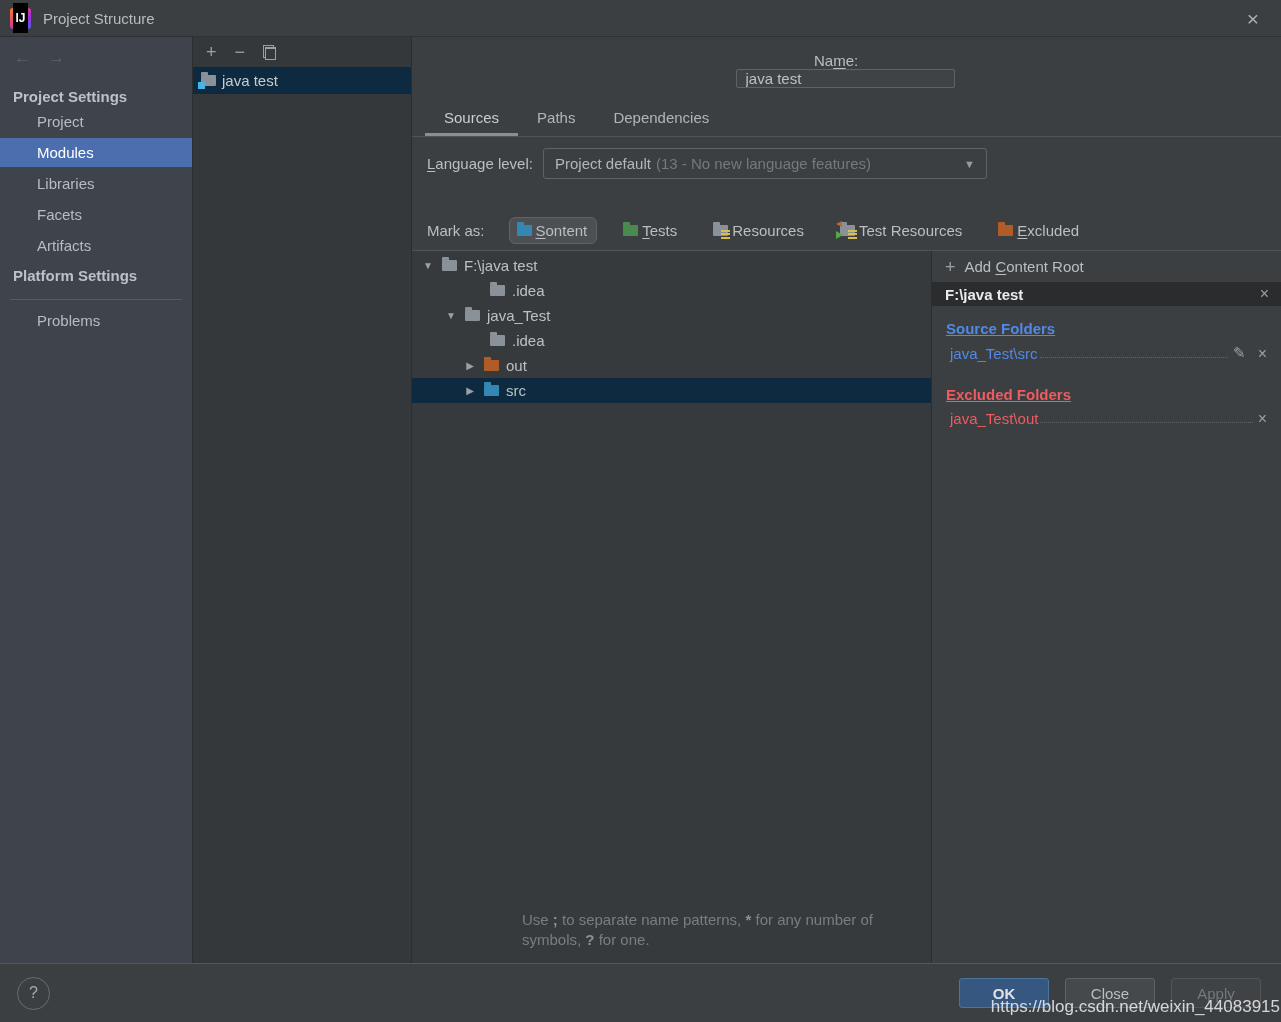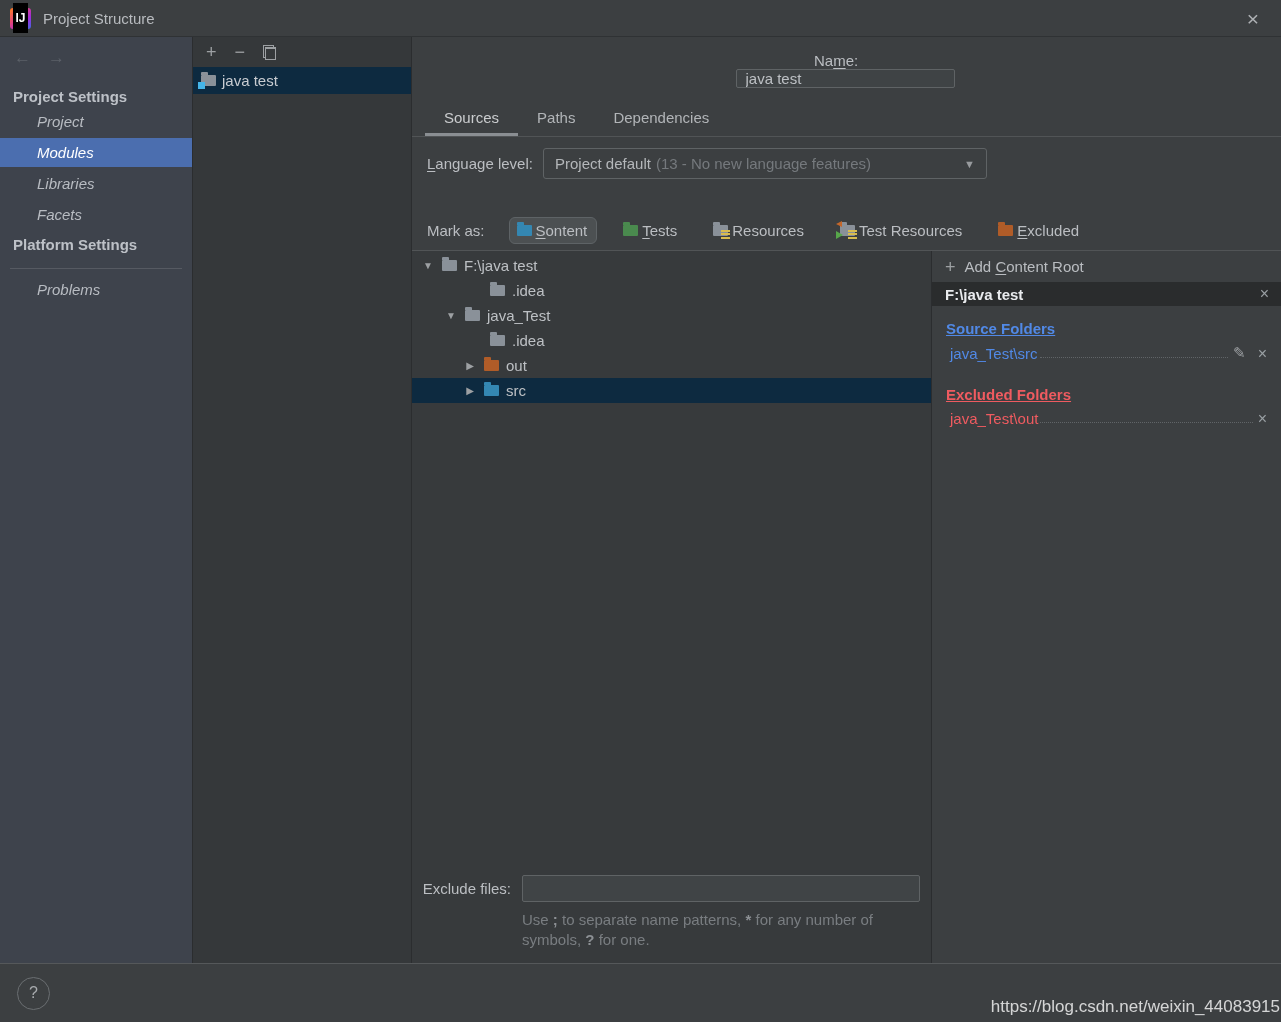--- a/index.html
+++ b/index.html
@@ -16,21 +16,21 @@
   .app-logo b { font-size:12px; color:#fff; background:#000; padding:9px 2px; line-height:1; }
   .win-title { margin-left:12px; color:#b8bbbf; }
   .win-close { margin-left:auto; margin-right:22px; color:#aeb1b4; font-size:21px; line-height:1; cursor:default; }
 
   .body { flex:1; display:flex; min-height:0; }
 
   
   .sidebar { width:192px; flex:none; background:#3e434c; display:flex; flex-direction:column; }
   .nav-arrows { display:flex; gap:17px; padding:11px 0 0 14px; color:#5c6169; font-size:17px; }
   .group-label { font-weight:bold; color:#bdc1c7; margin:20px 0 0 13px; }
-  .side-item { height:29px; line-height:29px; padding-left:37px; color:#b8bcc2; cursor:default; margin-top:2px;font-style:italic; }
+  .side-item { height:29px; line-height:29px; padding-left:37px; color:#b8bcc2; cursor:default; margin-top:2px; }
   .side-item.selected { background:#4b6eaf; color:#ffffff; }
   .side-divider { height:1px; background:#565a62; margin:15px 10px 0 10px; }
 
   
   .modules-panel { width:220px; flex:none; background:#35383a; border-left:1px solid #2b2d2f; border-right:1px solid #2b2d2f; display:flex; flex-direction:column; }
   .mp-toolbar { height:30px; display:flex; align-items:center; gap:18px; padding-left:13px; color:#9da0a3; font-size:18px; }
   .copy-ico { position:relative; width:13px; height:15px; flex:none; margin-top:1px; }
   .copy-ico::before { content:""; position:absolute; left:0; top:0; width:9px; height:11px; border:1px solid #9da0a3; }
   .copy-ico::after { content:""; position:absolute; right:0; bottom:0; width:9px; height:11px; border:1px solid #9da0a3; background:#35383a;
     box-shadow:inset 0 3px 0 -2px #9da0a3, inset 0 6px 0 -5px #9da0a3, inset 0 9px 0 -8px #9da0a3; }
@@ -149,20 +149,21 @@
     <aside class="sidebar">
       <div class="nav-arrows">
         <span>←</span>
         <span>→</span>
       </div>
       <div class="group-label">Project Settings</div>
       <div class="side-item">Project</div>
       <div class="side-item selected">Modules</div>
       <div class="side-item">Libraries</div>
       <div class="side-item">Facets</div>
+      <div class="side-item">Artifacts</div>
       <div class="group-label" style="margin-top:7px">Platform Settings</div>
       <div class="side-divider"></div>
       <div class="side-item" style="margin-top:6px">Problems</div>
     </aside>
 
     <div class="modules-panel">
       <div class="mp-toolbar">
         <span>+</span>
         <span>−</span>
         <span class="copy-ico"></span>
@@ -254,24 +255,20 @@
             <span>out</span>
           </div>
           <div class="tree-row ind-c selected">
             <span class="arrow">▶</span>
             <span class="fld blue"></span>
             <span>src</span>
           </div>
 
           <div class="tree-spacer"></div>
 
-          <div class="exclude-row">
-            <span class="flabel">Exclude files:</span>
-            <input class="text-input" type="text" value="" style="">
-          </div>
           <div class="hint"><span>Use </span><b>;</b><span> to separate name patterns, </span><b>*</b><span> for any number of symbols, </span><b>?</b><span> for one.</span></div>
         </div>
 
         <div class="right-panel">
           <div class="add-root-row">
             <span class="plus-ico">+</span>
             <span><span>Add </span><span class="mn">C</span><span>ontent Root</span></span>
           </div>
           <div class="root-header">
             <span>F:\java test</span>
@@ -293,16 +290,21 @@
         </div>
 
       </div>
     </div>
   </div>
 
   <div class="footer">
     <div class="help-btn">
         <span>?</span>
       </div>
+    <div class="btns">
+      <div class="btn primary">OK</div>
+      <div class="btn normal">Close</div>
+      <div class="btn disabled">Apply</div>
+    </div>
   </div>
 
   <div class="watermark">https://blog.csdn.net/weixin_44083915</div>
 </div>
 
 </body></html>

